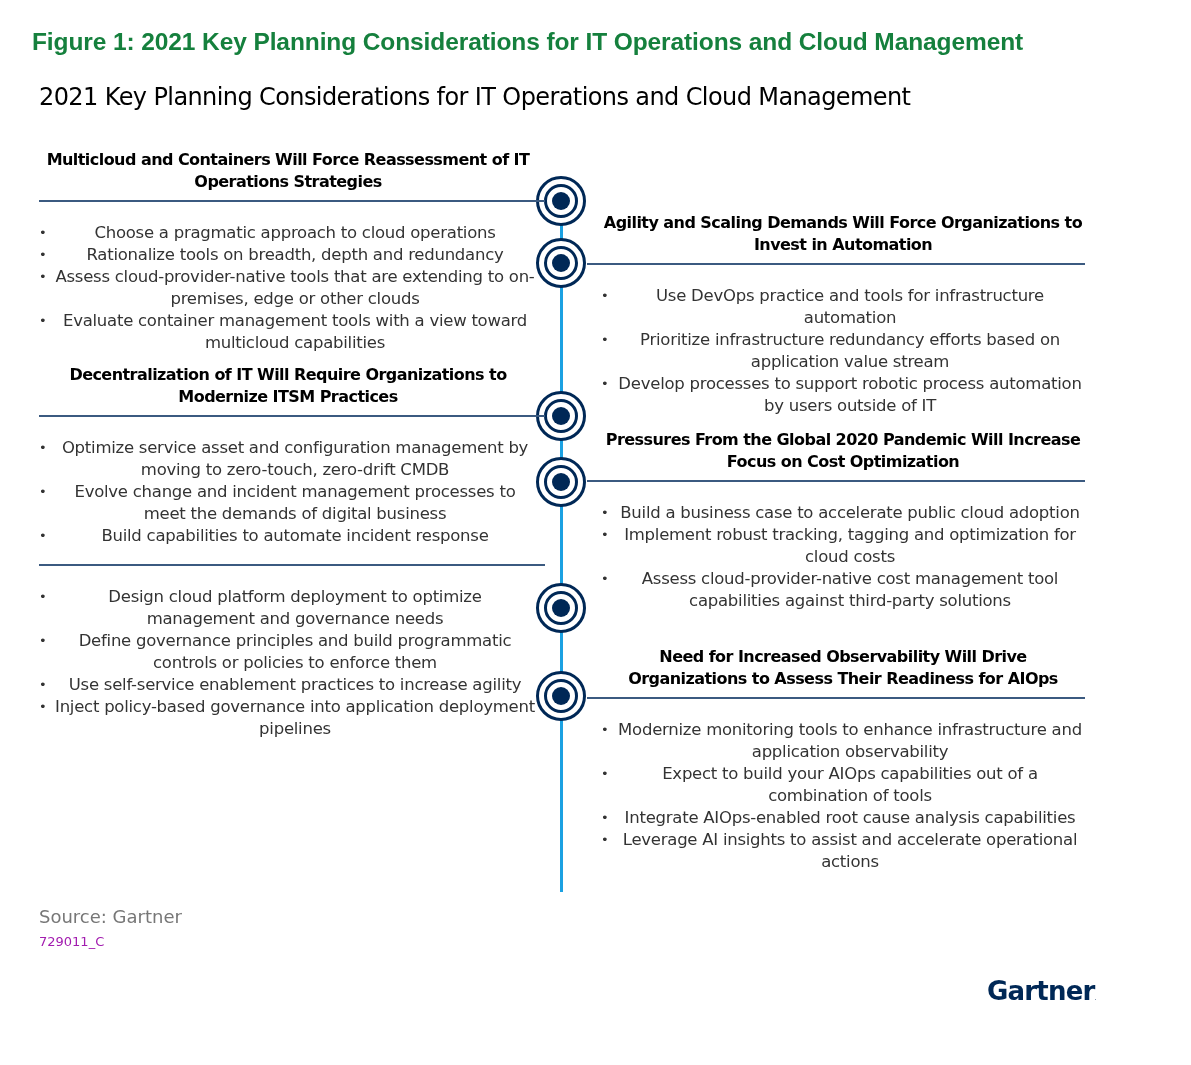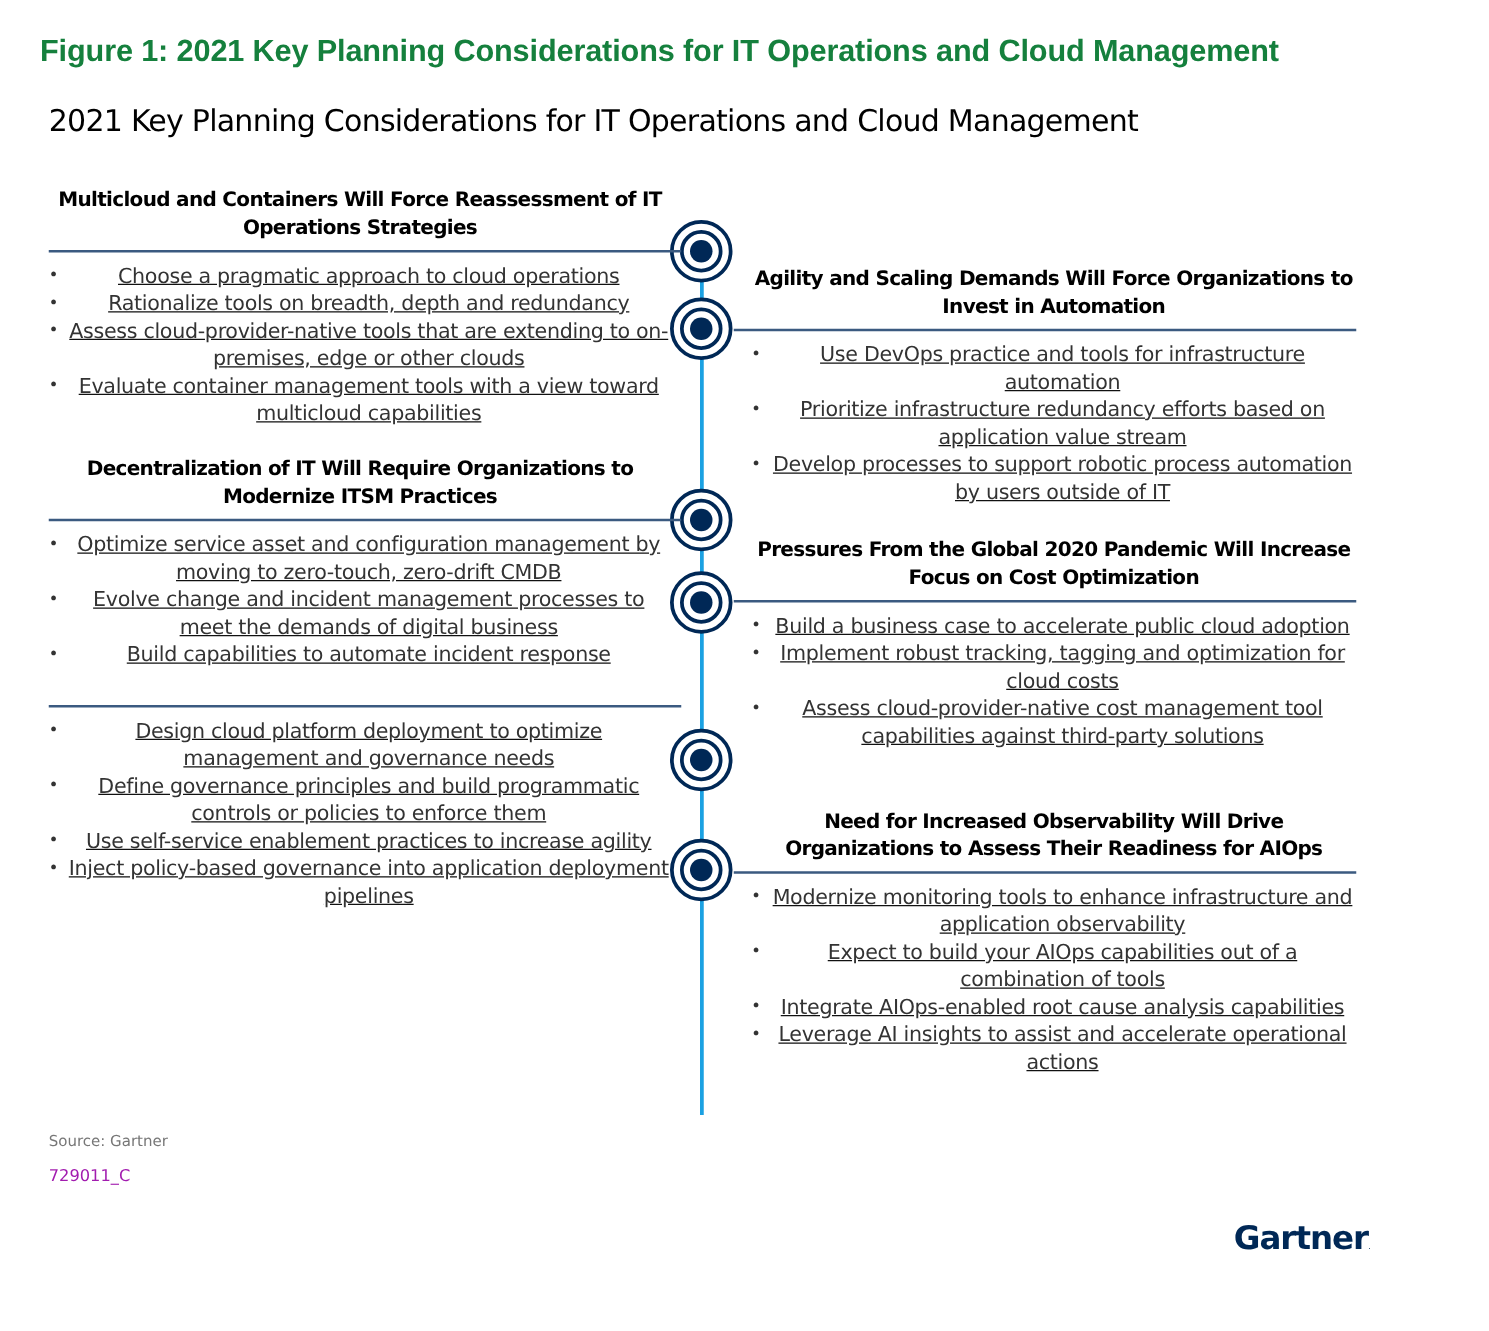--- a/index.html
+++ b/index.html
@@ -34,38 +34,38 @@
       content: ""; position: absolute; left: 13px; top: 13px; width: 18px; height: 18px;
       border-radius: 50%; background: #002856;
     }
 
     .section { position: absolute; text-align: center; }
     .section-title {
       font-family: "DejaVu Sans", sans-serif;
       font-size: 16px; font-weight: bold; line-height: 22px; color: #000; letter-spacing: -0.55px;
     }
     .rule { height: 2px; background: #3b5a80; margin-top: 7px; }
-    .bullets { list-style: none; margin-top: 8px; text-decoration: underline; }
+    .bullets { list-style: none; margin-top: 20px; }
     .bullets li {
       position: relative; padding-left: 14px;
       font-family: "DejaVu Sans", sans-serif;
       font-size: 16.5px; line-height: 22px; color: #333; letter-spacing: -0.25px;
     }
     .bullets li::before {
       content: "•"; position: absolute; left: 0; top: 0; font-size: 13px; color: #333;
     }
 
     .left { left: 39px; width: 498px; }
     .left .rule { margin-right: -8px; }
     .right { left: 601px; width: 484px; }
     .right .rule { margin-left: -14px; }
 
     .source {
       position: absolute; left: 39px; top: 906px;
-      font-family: "DejaVu Sans", sans-serif; font-size: 12px; color: #777;
+      font-family: "DejaVu Sans", sans-serif; font-size: 18px; color: #777;
     }
     .docid {
       position: absolute; left: 39px; top: 934px;
       font-family: "DejaVu Sans", sans-serif; font-size: 13px; color: #a21caf;
     }
     .logo {
       position: absolute; left: 987px; top: 976px;
       font-family: "DejaVu Sans", sans-serif; font-size: 26px; font-weight: bold;
       color: #002856; letter-spacing: -0.8px;
     }

